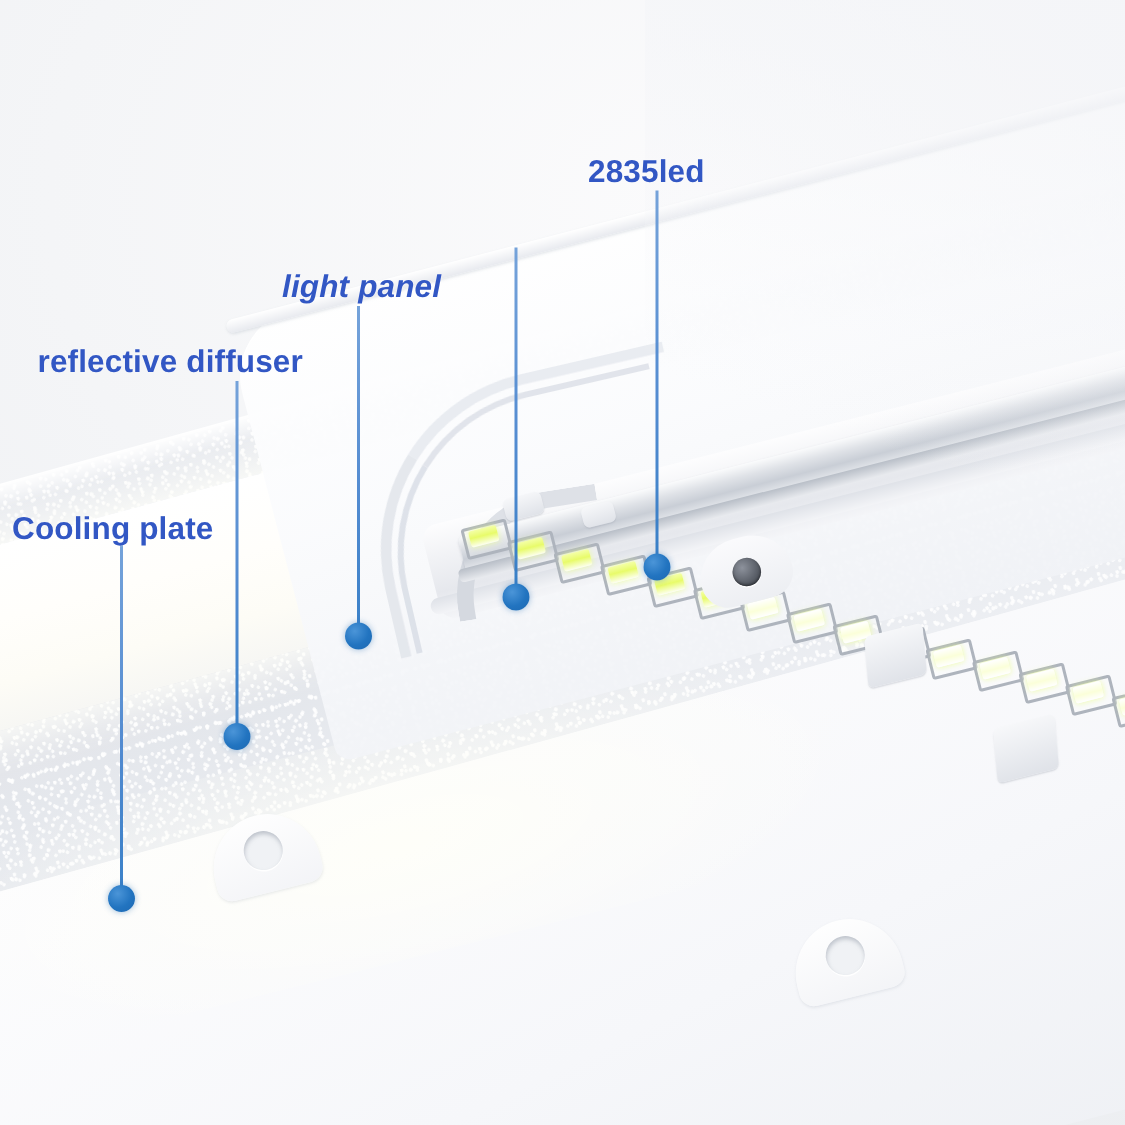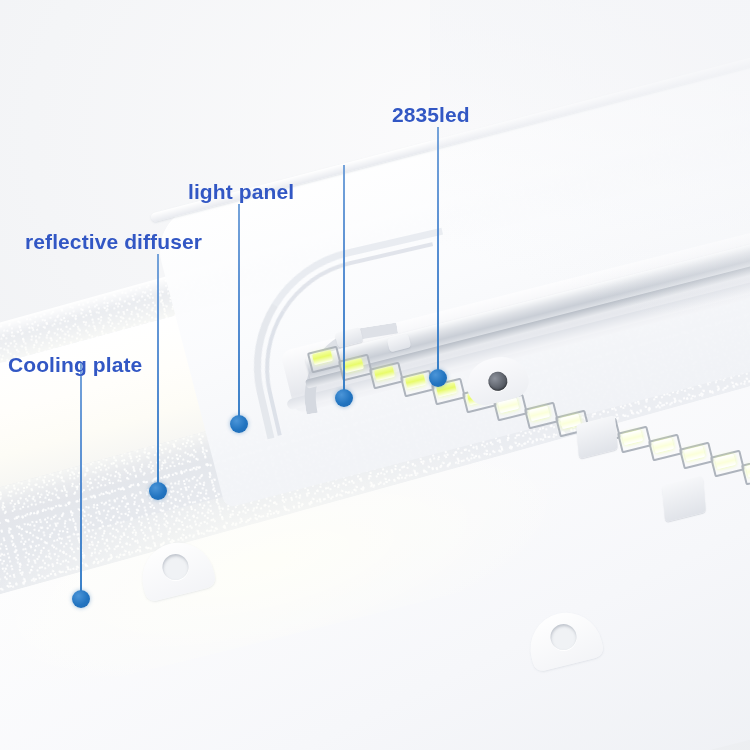--- a/index.html
+++ b/index.html
@@ -369,24 +369,24 @@
 
     <div class="leader-line" id="line-0" style="left: 437px; top: 127px; height: 249px;"></div>
     <div class="leader-dot" id="dot-0" style="left: 437px; top: 369px;"></div>
     <div class="callout-label" id="lab-0" style="left: 392px; top: 104px;">2835led</div>
 
     <div class="leader-line" id="line-1" style="left: 343px; top: 165px; height: 229px;"></div>
     <div class="leader-dot" id="dot-1" style="left: 343px; top: 389px;"></div>
 
     <div class="leader-line" id="line-2" style="left: 238px; top: 204px; height: 222px;"></div>
     <div class="leader-dot" id="dot-2" style="left: 238px; top: 415px;"></div>
-    <div class="callout-label" id="lab-2" style="left: 188px; top: 181px;">light panel</div>
+    <div class="callout-label" id="lab-2" style="left: 188px; top: 181px; font-style: italic;">light panel</div>
 
     <div class="leader-line" id="line-3" style="left: 157px; top: 254px; height: 240px;"></div>
     <div class="leader-dot" id="dot-3" style="left: 157px; top: 482px;"></div>
     <div class="callout-label" id="lab-3" style="left: 25px; top: 231px;">reflective diffuser</div>
 
     <div class="leader-line" id="line-4" style="left: 80px; top: 362px; height: 240px;"></div>
     <div class="leader-dot" id="dot-4" style="left: 80px; top: 590px;"></div>
-    <div class="callout-label" id="lab-4" style="left: 8px; top: 354px;">Cooling plate</div>
+    <div class="callout-label" id="lab-4" style="left: 8px; top: 342px;">Cooling plate</div>
 
   </div>
 </div>
 
 </body></html>

